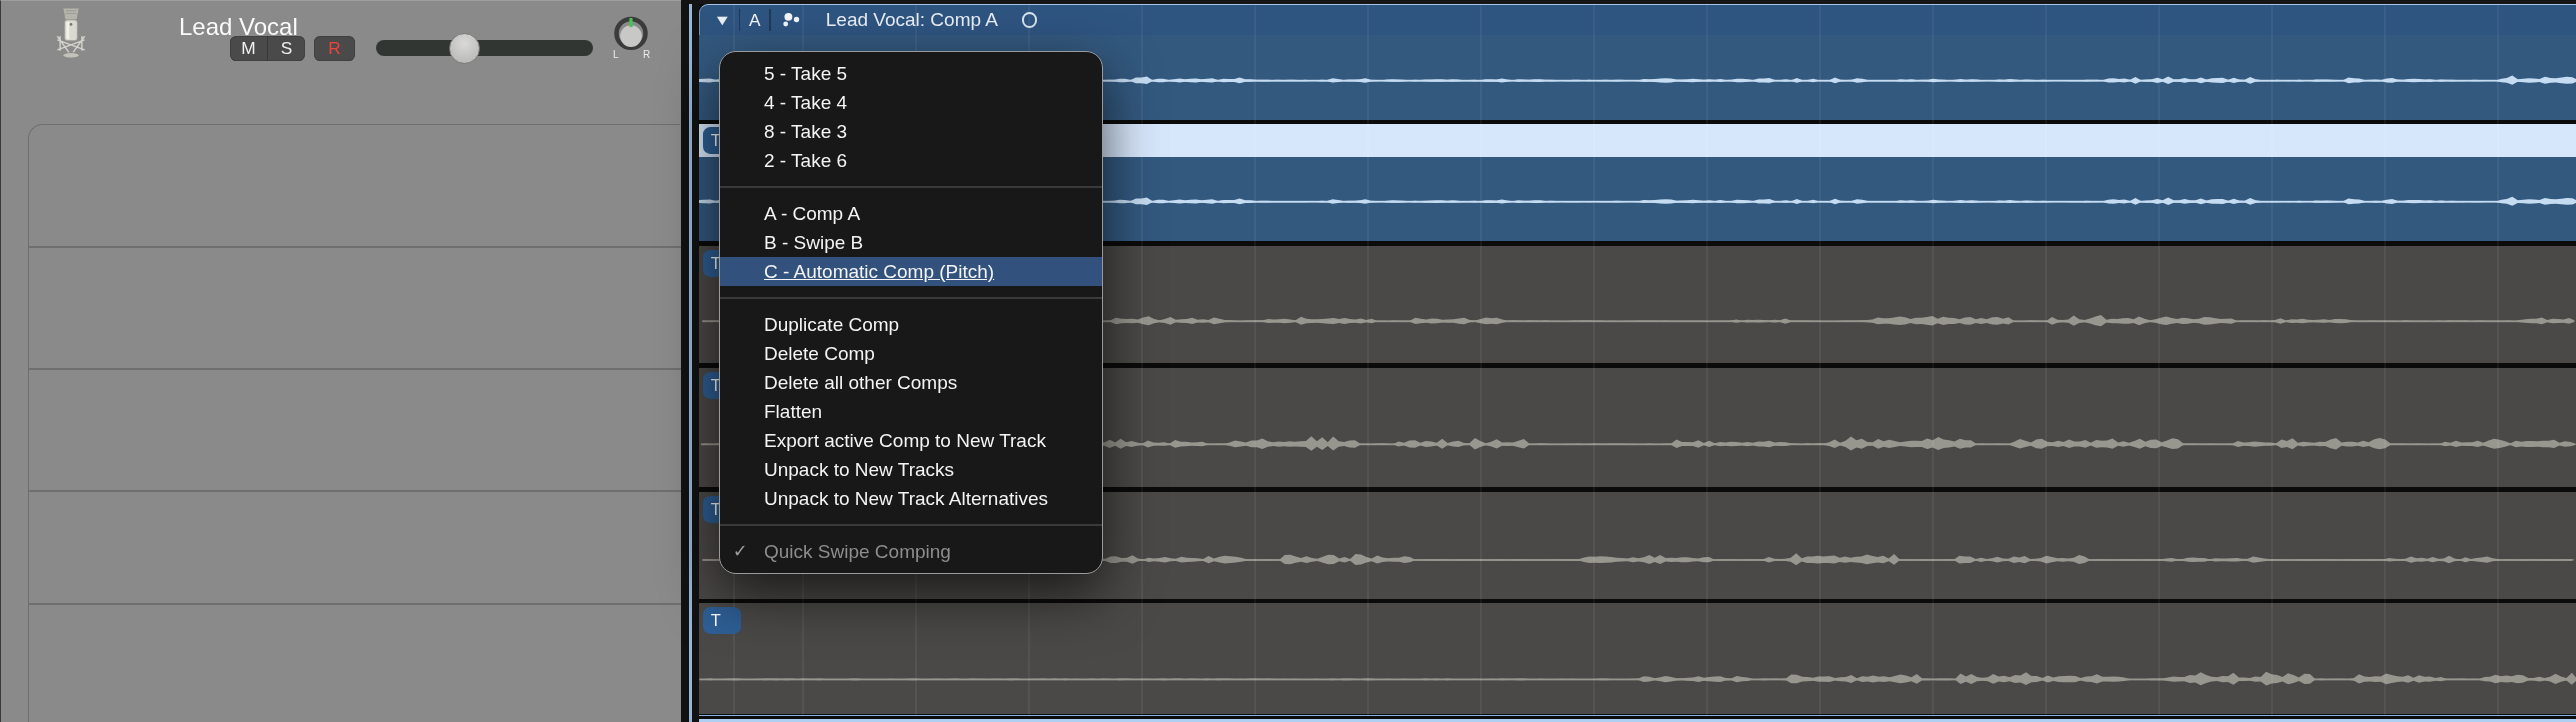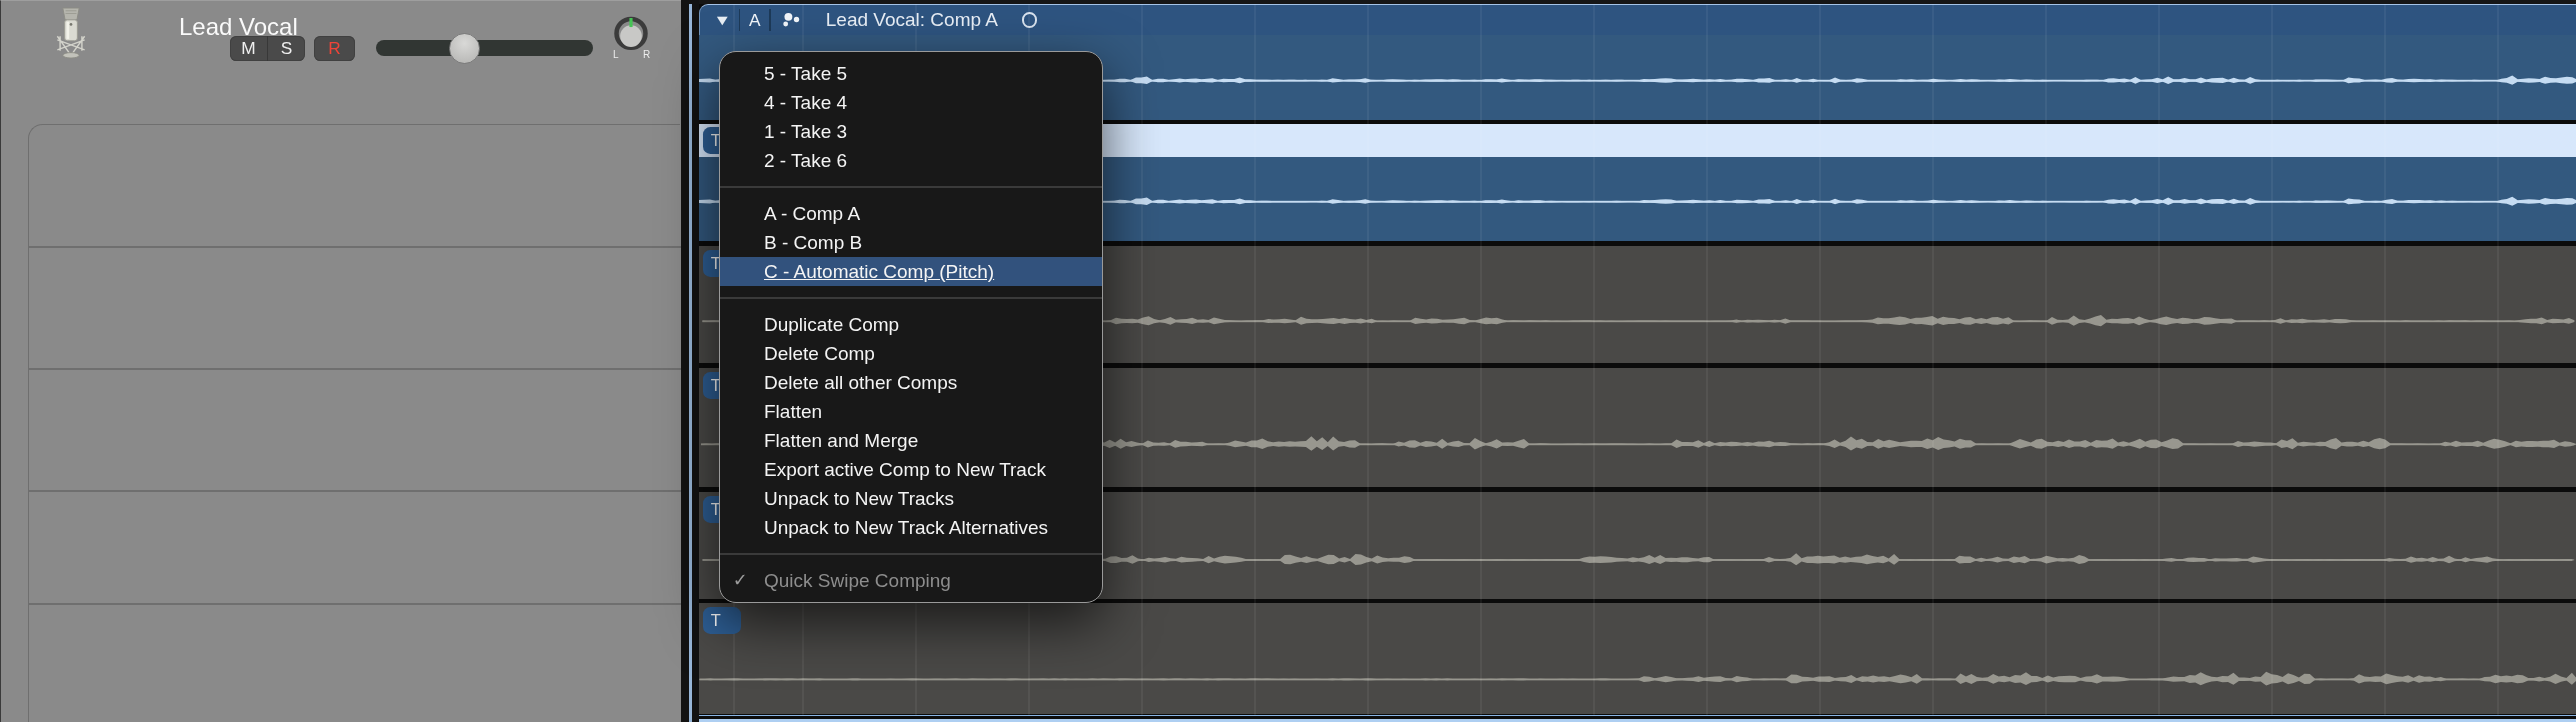--- a/index.html
+++ b/index.html
@@ -238,31 +238,30 @@
   <div class="gridlines"></div>
 
   <div class="bottom-line-1"></div>
   <div class="bottom-line-2"></div>
   <div class="bottom-line-3"></div>
 </div>
 
 <div class="comp-menu" id="comp-menu">
     <div class="menu-item"><span>5 - Take 5</span></div>
     <div class="menu-item"><span>4 - Take 4</span></div>
-    <div class="menu-item"><span>1 - Take 3</span></div>
+    <div class="menu-item"><span>8 - Take 3</span></div>
     <div class="menu-item"><span>2 - Take 6</span></div>
     <div class="menu-divider"></div>
     <div class="menu-item"><span>A - Comp A</span></div>
-    <div class="menu-item"><span>B - Comp B</span></div>
+    <div class="menu-item"><span>B - Swipe B</span></div>
     <div class="menu-item highlighted"><span>C - Automatic Comp (Pitch)</span></div>
     <div class="menu-divider"></div>
     <div class="menu-item"><span>Duplicate Comp</span></div>
     <div class="menu-item"><span>Delete Comp</span></div>
     <div class="menu-item"><span>Delete all other Comps</span></div>
     <div class="menu-item"><span>Flatten</span></div>
-    <div class="menu-item"><span>Flatten and Merge</span></div>
     <div class="menu-item"><span>Export active Comp to New Track</span></div>
     <div class="menu-item"><span>Unpack to New Tracks</span></div>
     <div class="menu-item"><span>Unpack to New Track Alternatives</span></div>
     <div class="menu-divider"></div>
     <div class="menu-item disabled"><span class="check">✓</span><span>Quick Swipe Comping</span></div>
   </div>
 
 
 </body></html>

